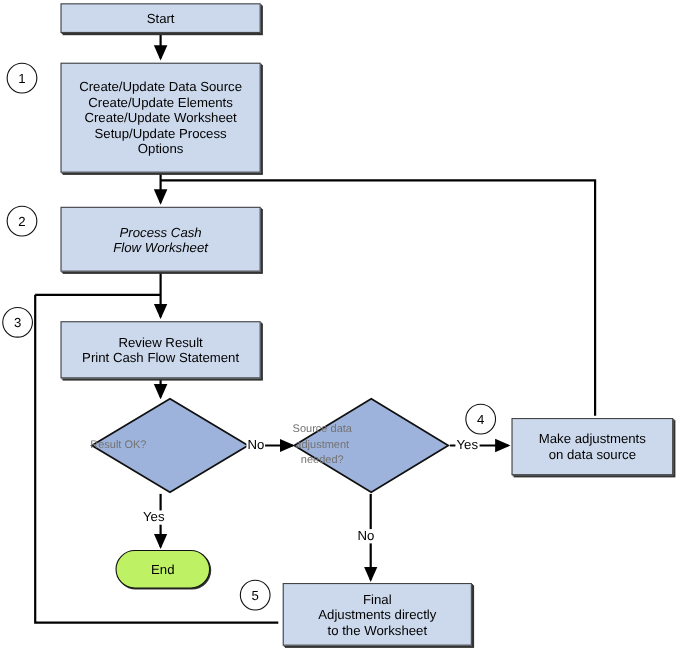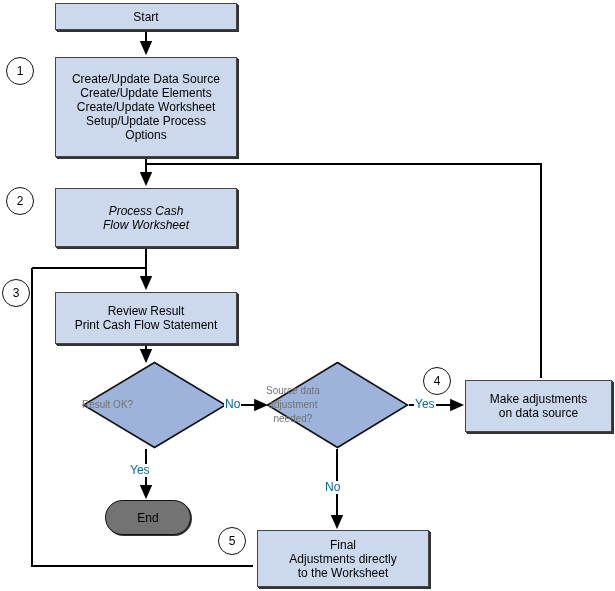--- a/index.html
+++ b/index.html
@@ -37,21 +37,21 @@
     font-size: 12px;
     line-height: 14px;
     z-index: 3;
   }
   .proc {
     background: #ccd9ec;
     border: 1px solid #444444;
     box-shadow: 1px 1px 0 0 #333333, 2px 2px 0 0 #333333;
   }
   .term {
-    background: #737373;
+    background: #bef264;
     border: 1.5px solid #111111;
     border-radius: 18px;
     box-shadow: 1px 1px 0 0 #333333;
   }
   .dec-wrap {
     position: absolute;
     z-index: 3;
   }
   .dec-wrap svg {
     position: absolute;
@@ -83,21 +83,21 @@
     align-items: center;
     justify-content: center;
     font-size: 12px;
     color: #000000;
     z-index: 6;
   }
   .edge-label {
     position: absolute;
     font-size: 12px;
     line-height: 13px;
-    color: #0369a1;
+    color: #000000;
     background: #ffffff;
     padding: 0 1px;
     z-index: 5;
     white-space: nowrap;
   }
 </style>
 </head>
 <body>
 
 <div id="canvas">

